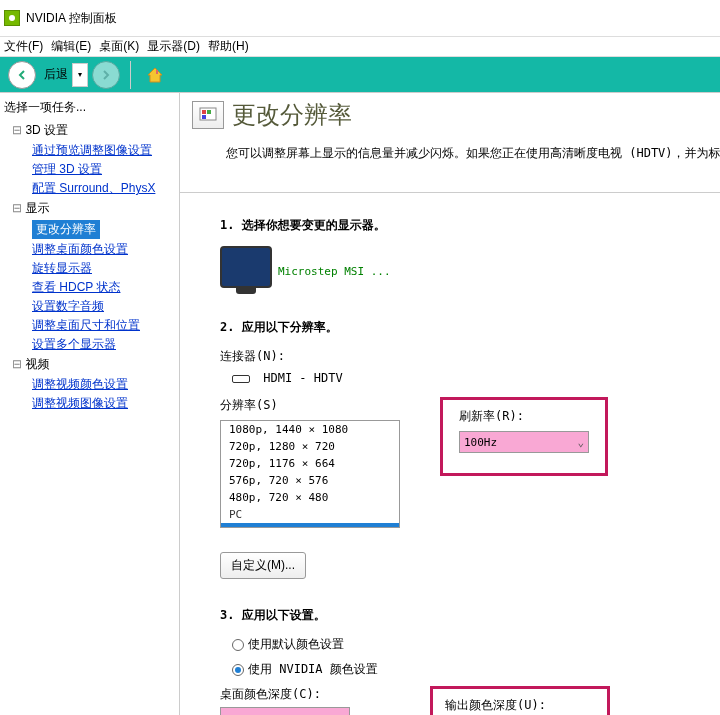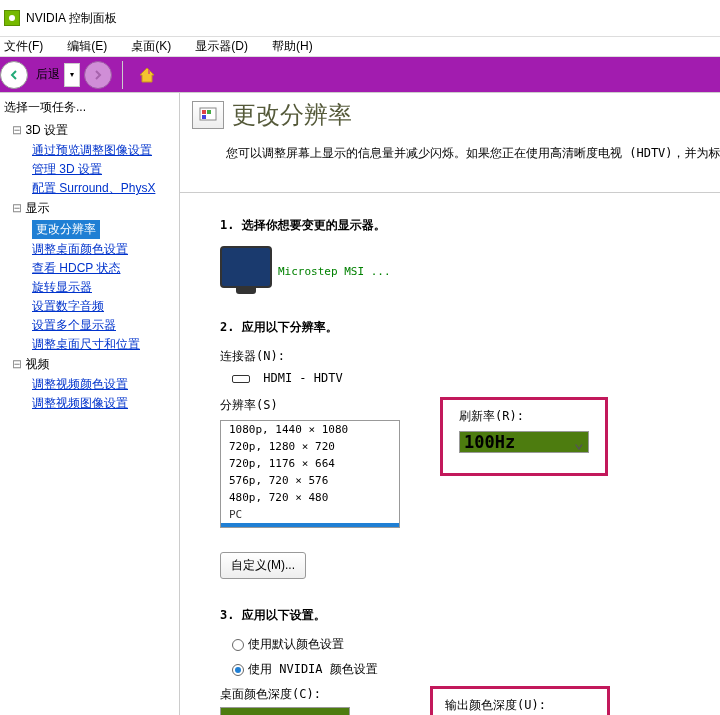--- a/index.html
+++ b/index.html
@@ -1,22 +1,22 @@
 <!DOCTYPE html>
 <html><head>
   <meta charset="utf-8">
   <style>
     * { margin: 0; padding: 0; box-sizing: border-box; }
     body { font-family: "Microsoft YaHei", "SimSun", Arial, sans-serif; font-size: 12px; background: #fff; width: 720px; height: 715px; overflow: hidden; }
     .titlebar { height: 37px; background: #fff; border-bottom: 1px solid #ddd; display: flex; align-items: center; padding-left: 4px; }
     .titlebar-icon { width: 16px; height: 16px; background: #76b900; border: 1px solid #5a8f00; margin-right: 6px; display: inline-flex; align-items: center; justify-content: center; }
     .titlebar-icon svg { width: 10px; height: 10px; }
-    .menubar { height: 20px; display: flex; align-items: center; padding-left: 4px; gap: 24px; border-bottom: 1px solid #ddd; }
+    .menubar { height: 20px; display: flex; align-items: center; padding-left: 4px; gap: 8px; border-bottom: 1px solid #ddd; }
     .menubar span { color: #000; }
-    .toolbar { height: 36px; border-bottom: 1px solid #ccc; display: flex; align-items: center; gap: 4px; background: #a21caf; }
+    .toolbar { height: 36px; border-bottom: 1px solid #ccc; display: flex; align-items: center; padding-left: 8px; gap: 4px; background: #14b8a6; }
     .nav-btn { width: 28px; height: 28px; border: 1px solid #999; border-radius: 50%; background: #fff; display: inline-flex; align-items: center; justify-content: center; cursor: pointer; }
     .nav-btn.disabled { opacity: 0.5; }
     .nav-label { margin-left: 4px; }
     .dropdown-btn { width: 16px; height: 24px; border: 1px solid #ccc; background: #fff; display: inline-flex; align-items: center; justify-content: center; font-size: 8px; }
     .sep { width: 1px; height: 28px; background: #ccc; margin: 0 6px; }
     .home-btn { width: 28px; height: 28px; display: inline-flex; align-items: center; justify-content: center; }
     .content { display: flex; height: calc(100% - 80px); }
     .sidebar { width: 180px; border-right: 1px solid #ccc; padding: 4px; overflow: hidden; }
     .sidebar-title { padding: 2px 0; }
     .tree { padding-top: 2px; }
@@ -39,21 +39,21 @@
     .monitor-icon::after { content: ""; position: absolute; bottom: -8px; left: 50%; transform: translateX(-50%); width: 20px; height: 6px; background: #333; border-radius: 0 0 3px 3px; }
     .monitor-label { color: #008000; font-size: 11px; margin-top: 8px; }
     .field-label { margin-bottom: 6px; }
     .connector-icon { display: inline-block; width: 18px; height: 8px; border: 1px solid #333; border-radius: 2px; vertical-align: middle; margin-right: 6px; }
     .two-col { display: flex; gap: 40px; align-items: flex-start; }
     .res-listbox { width: 180px; height: 108px; border: 1px solid #999; background: #fff; overflow: hidden; font-size: 11px; }
     .res-item { padding: 2px 8px; white-space: nowrap; }
     .res-group-label { padding: 2px 8px; color: #333; }
     .res-item.selected { background: #1f7fd4; color: #fff; }
     .refresh-box { border: 3px solid #c2185b; padding: 8px 16px 20px 16px; width: 168px; }
-    .select { border: 1px solid #999; background: #4d7c0f; height: 22px; padding: 2px 4px; font-size: 17px; display: flex; justify-content: space-between; align-items: center; font-weight: bold; }
+    .select { border: 1px solid #999; background: #f9a8d4; height: 22px; padding: 2px 4px; font-size: 11px; display: flex; justify-content: space-between; align-items: center; }
     .select::after { content: "⌄"; color: #555; }
     .btn { border: 1px solid #999; border-radius: 3px; background: linear-gradient(#fff,#eee); padding: 4px 10px; font-size: 12px; cursor: pointer; }
     .radio-row { display: flex; align-items: center; gap: 4px; margin-bottom: 8px; padding-left: 12px; }
     .radio { width: 12px; height: 12px; border: 1px solid #666; border-radius: 50%; display: inline-flex; align-items: center; justify-content: center; }
     .radio.checked::after { content: ""; width: 6px; height: 6px; background: #1f7fd4; border-radius: 50%; }
     .settings-grid { display: flex; gap: 40px; margin-top: 8px; }
     .col { display: flex; flex-direction: column; gap: 14px; width: 170px; }
     .col.right { border: 3px solid #c2185b; padding: 8px 12px 12px 12px; width: 180px; }
     .field .select { width: 130px; margin-top: 4px; }
     .watermark { position: absolute; bottom: 6px; right: 6px; color: #fff; opacity: 0.5; font-size: 14px; text-align: right; line-height: 1.1; pointer-events: none; }
@@ -107,25 +107,25 @@
       <div class="tree-group">
         <div class="tree-group-label">3D 设置</div>
         <div class="tree-item">通过预览调整图像设置</div>
         <div class="tree-item">管理 3D 设置</div>
         <div class="tree-item">配置 Surround、PhysX</div>
       </div>
       <div class="tree-group">
         <div class="tree-group-label">显示</div>
         <div class="tree-item selected-wrapper"><span class="tree-item selected" style="margin-left:28px">更改分辨率</span></div>
         <div class="tree-item">调整桌面颜色设置</div>
+        <div class="tree-item">旋转显示器</div>
         <div class="tree-item">查看 HDCP 状态</div>
-        <div class="tree-item">旋转显示器</div>
         <div class="tree-item">设置数字音频</div>
+        <div class="tree-item">调整桌面尺寸和位置</div>
         <div class="tree-item">设置多个显示器</div>
-        <div class="tree-item">调整桌面尺寸和位置</div>
       </div>
       <div class="tree-group">
         <div class="tree-group-label">视频</div>
         <div class="tree-item">调整视频颜色设置</div>
         <div class="tree-item">调整视频图像设置</div>
       </div>
     </div>
   </div>
 
   <div class="main">

